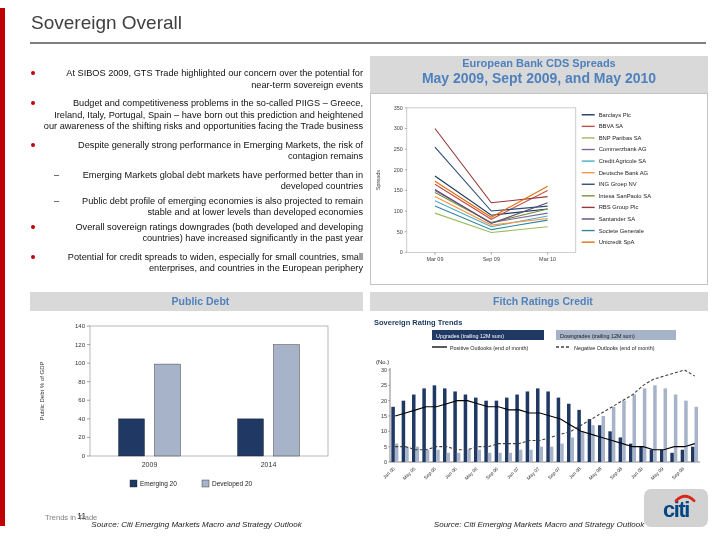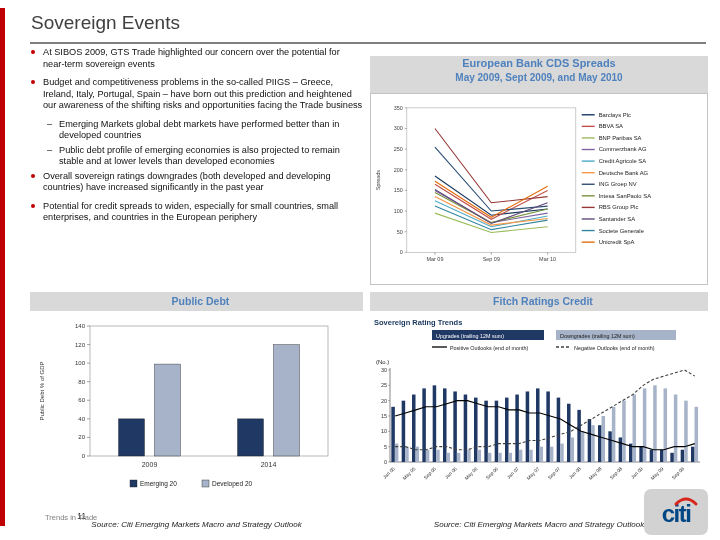--- a/index.html
+++ b/index.html
@@ -5,33 +5,33 @@
   * { box-sizing: border-box; margin: 0; padding: 0; }
   body { margin: 0; background: #ffffff; }
   .slide {
     position: relative; width: 720px; height: 540px; background: #fff;
     font-family: "Liberation Sans", sans-serif; overflow: hidden;
   }
   .redbar { position: absolute; left: 0; top: 8px; width: 5px; height: 518px; background: #c00000; }
   .title { position: absolute; left: 31px; top: 12px; font-size: 19px; color: #404040; }
   .rule { position: absolute; left: 30px; top: 42px; width: 676px; border-top: 2px solid #7f7f7f; }
 
-  .bullets { position: absolute; left: 31px; top: 47px; width: 332px; }
+  .bullets { position: absolute; left: 31px; top: 68px; width: 332px; text-align: right; }
   .b { display: flex; margin-bottom: 7px; font-size: 9.2px; color: #111; line-height: 1.25; }
   .b .dot { flex: 0 0 12px; }
   .b .dot::after { content: ""; display: block; width: 4px; height: 4px; border-radius: 50%; background: #c00000; margin-top: 3px; }
   .b.l2 { margin-left: 16px; margin-bottom: 3px; }
   .b .dashmk { flex: 0 0 12px; color: #111; }
 
   .hdrbox {
     position: absolute; left: 370px; top: 56px; width: 338px; height: 37px;
     background: #d9d9d9; text-align: center; 
   }
   .hdrbox .h1 { font-size: 11px; font-weight: bold; color: #4f81bd; line-height: 15px; }
-  .hdrbox .h2 { font-size: 10px; font-weight: bold; color: #4f81bd; line-height: 14px; }
+  .hdrbox .h2 { font-size: 14px; font-weight: bold; color: #4f81bd; line-height: 14px; }
 
   .cds-box { position: absolute; left: 370px; top: 93px; width: 338px; height: 192px; background: #fff; border: 1px solid #c4c4c4; }
   .cds-box svg { width: 100%; height: 100%; display: block; }
 
   .secbar {
     position: absolute; height: 19px; background: #d9d9d9; color: #4f81bd;
     font-weight: bold; font-size: 10.5px; text-align: center; line-height: 19px; padding-left: 8px;
   }
   .secbar.left { left: 30px; top: 292px; width: 333px; }
   .secbar.right { left: 370px; top: 292px; width: 338px; }
@@ -40,41 +40,45 @@
   .fr-box { position: absolute; left: 370px; top: 314px; width: 338px; height: 182px; }
   .pd-box svg, .fr-box svg { width: 100%; height: 100%; display: block; }
 
   .src { position: absolute; top: 499px; text-align: center; font-size: 8px; font-style: italic; color: #222; margin-top: 21px; }
   .src.left { left: 30px; width: 333px; }
   .src.right { left: 370px; width: 338px; }
 
   .pagenum { position: absolute; left: 30px; top: 511px; font-size: 9px; color: #333; margin-left: 47px; }
   .foottitle { position: absolute; left: 45px; top: 513px; font-size: 7.5px; color: #808080; }
 
-  .logo { position: absolute; left: 644px; top: 489px; width: 64px; height: 46px; background: #d2d2d2; border-radius: 7px; }
+  .logo { position: absolute; left: 644px; top: 489px; width: 64px; height: 38px; background: #d2d2d2; border-radius: 7px; }
   .logo svg { width: 100%; height: 100%; display: block; }
 
   svg text { font-family: "Liberation Sans", sans-serif; }
 </style>
 </head>
 <body>
 
 <div class="slide">
   <div class="redbar"></div>
-  <div class="title">Sovereign Events</div>
+  <div class="title">Sovereign Overall</div>
   <div class="rule"></div>
 
   <div class="bullets">
     <div class="b l1">
       <span class="dot"></span>
       <span>At SIBOS 2009, GTS Trade highlighted our concern over the potential for near-term sovereign events</span>
     </div>
     <div class="b l1">
       <span class="dot"></span>
       <span>Budget and competitiveness problems in the so-called PIIGS – Greece, Ireland, Italy, Portugal, Spain – have born out this prediction and heightened our awareness of the shifting risks and opportunities facing the Trade business</span>
+    </div>
+    <div class="b l1">
+      <span class="dot"></span>
+      <span>Despite generally strong performance in Emerging Markets, the risk of contagion remains</span>
     </div>
     <div class="b l2">
       <span class="dashmk">–</span>
       <span>Emerging Markets global debt markets have performed better than in developed countries</span>
     </div>
     <div class="b l2">
       <span class="dashmk">–</span>
       <span>Public debt profile of emerging economies is also projected to remain stable and at lower levels than developed economies</span>
     </div>
     <div class="b l1">

